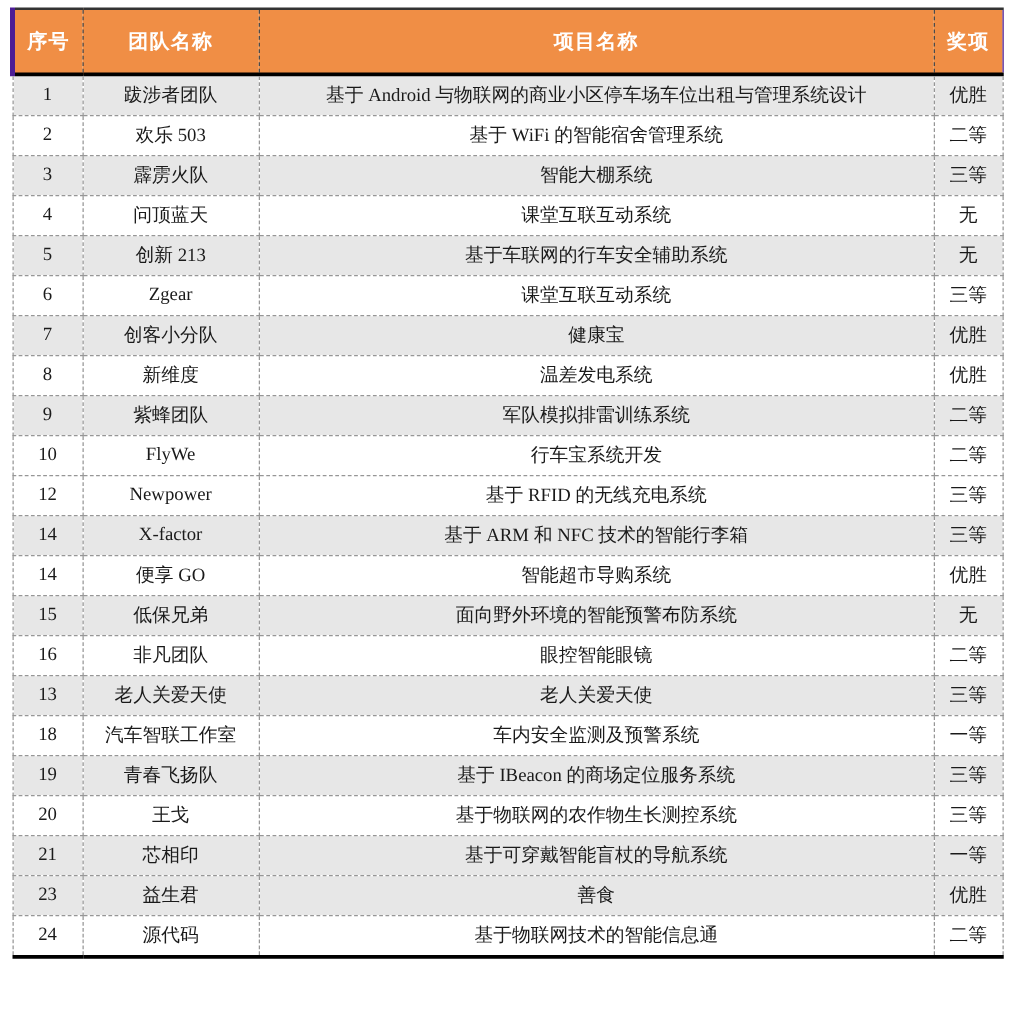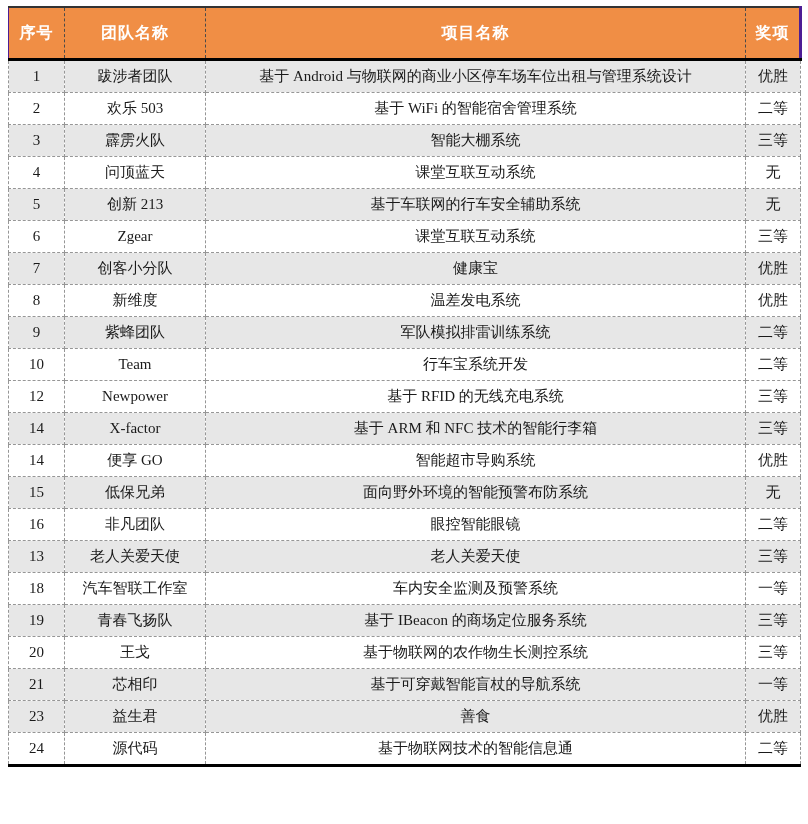--- a/index.html
+++ b/index.html
@@ -34,22 +34,22 @@
     font-size:16px;
     height:48px;
     text-align:center;
     vertical-align:middle;
     border-top:2px solid #333333;
     border-left:1px dashed #4A4A4A;
     border-right:1px dashed #4A4A4A;
     border-bottom:3px solid var(--heavy-border);
     letter-spacing:1px;
   }
-  thead th:first-child{border-left:1px solid #4c1d95;}
-  thead th:last-child{border-right:3px solid #4c1d95;margin-top:35px;}
+  thead th:first-child{border-left:4px solid #4c1d95;}
+  thead th:last-child{border-right:1px solid #4c1d95;margin-top:35px;}
   tbody td{
     font-size:15px;
     height:31px;
     text-align:center;
     vertical-align:middle;
     border:1px dashed var(--dash-border);
     background:var(--row-bg);
     overflow:hidden;
     white-space:nowrap;
     padding:0 2px;
@@ -126,21 +126,21 @@
           <td>优胜</td>
         </tr>
         <tr class="alt">
           <td>9</td>
           <td>紫蜂团队</td>
           <td>军队模拟排雷训练系统</td>
           <td>二等</td>
         </tr>
         <tr>
           <td>10</td>
-          <td>Team</td>
+          <td>FlyWe</td>
           <td>行车宝系统开发</td>
           <td>二等</td>
         </tr>
         <tr>
           <td>12</td>
           <td>Newpower</td>
           <td>基于 RFID 的无线充电系统</td>
           <td>三等</td>
         </tr>
         <tr class="alt">

